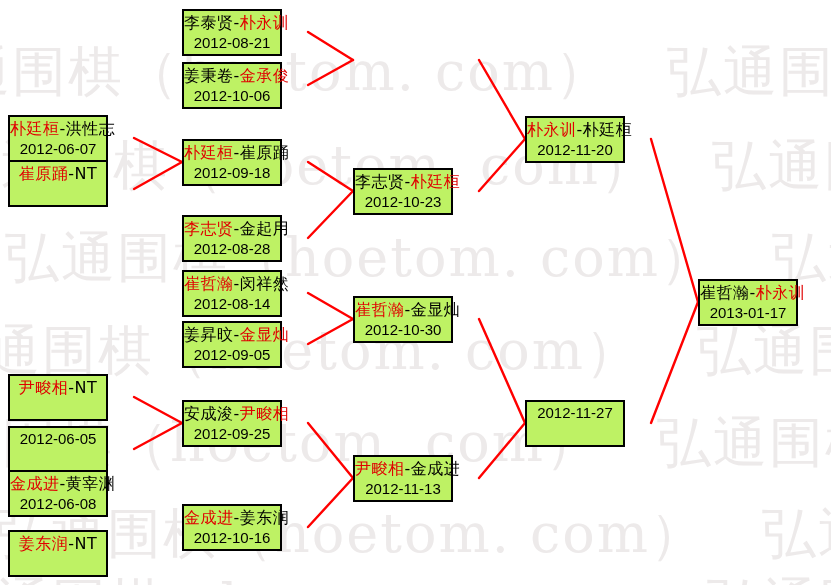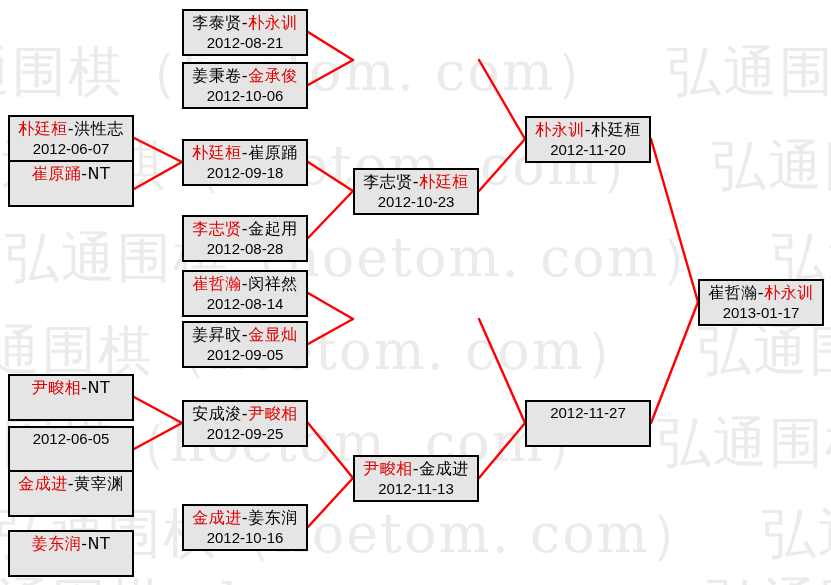--- a/index.html
+++ b/index.html
@@ -27,24 +27,24 @@
   #wires {
     position: absolute;
     left: 0; top: 0;
     z-index: 1;
   }
   
   .box {
     position: absolute;
     z-index: 2;
     box-sizing: border-box;
-    width: 126px;
+    width: 100px;
     height: 47px;
     border: 2px solid var(--border, #000000);
-    background: #e5e5e5;
+    background: #bef264;
     text-align: center;
     padding-top: 1px;
   }
   .names {
     font-size: 16px;
     line-height: 21px;
     letter-spacing: 0.5px;
     color: var(--ink, #000000);
     white-space: nowrap;
   }
@@ -122,33 +122,38 @@
   </div>
   <div class="box" style="left:8px; top:374px">
     <div class="names"><span class="win">尹畯相</span><span>-</span><span>NT</span></div>
     <div class="date"></div>
   </div>
   <div class="box" style="left:8px; top:426px">
     <div class="date">2012-06-05</div>
   </div>
   <div class="box" style="left:8px; top:470px">
     <div class="names"><span class="win">金成进</span><span>-</span><span>黄宰渊</span></div>
+    <div class="date">2012-06-08</div>
   </div>
   <div class="box" style="left:8px; top:530px">
     <div class="names"><span class="win">姜东润</span><span>-</span><span>NT</span></div>
     <div class="date"></div>
   </div>
 
   <div class="box" style="left:182px; top:139px">
     <div class="names"><span class="win">朴廷桓</span><span>-</span><span>崔原踊</span></div>
     <div class="date">2012-09-18</div>
   </div>
   <div class="box" style="left:353px; top:168px">
     <div class="names"><span>李志贤</span><span>-</span><span class="win">朴廷桓</span></div>
     <div class="date">2012-10-23</div>
+  </div>
+  <div class="box" style="left:353px; top:296px">
+    <div class="names"><span class="win">崔哲瀚</span><span>-</span><span>金显灿</span></div>
+    <div class="date">2012-10-30</div>
   </div>
   <div class="box" style="left:182px; top:400px">
     <div class="names"><span>安成浚</span><span>-</span><span class="win">尹畯相</span></div>
     <div class="date">2012-09-25</div>
   </div>
   <div class="box" style="left:182px; top:504px">
     <div class="names"><span class="win">金成进</span><span>-</span><span>姜东润</span></div>
     <div class="date">2012-10-16</div>
   </div>
 

